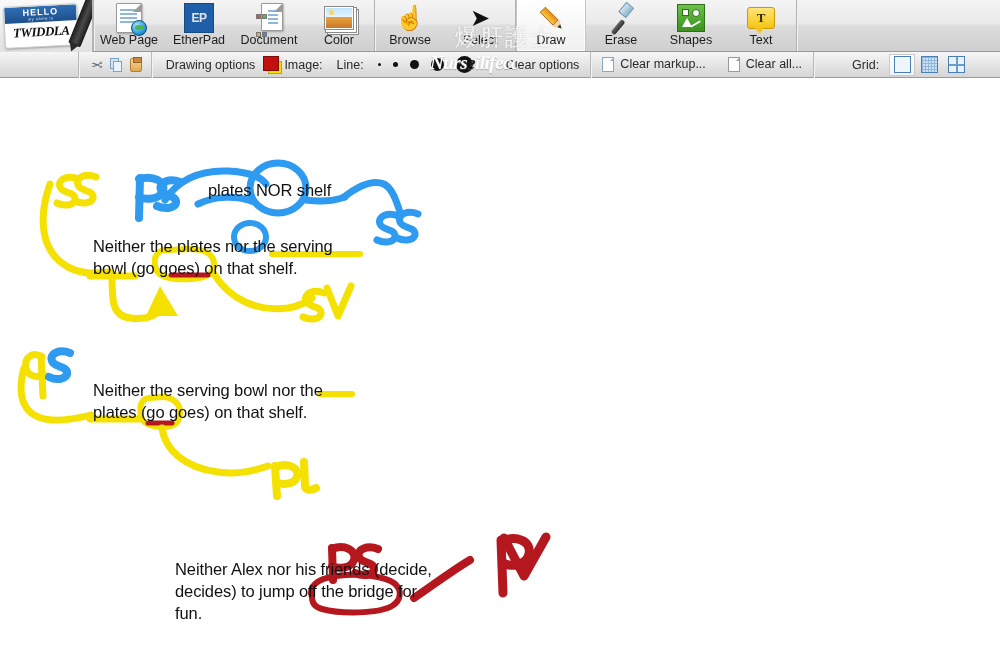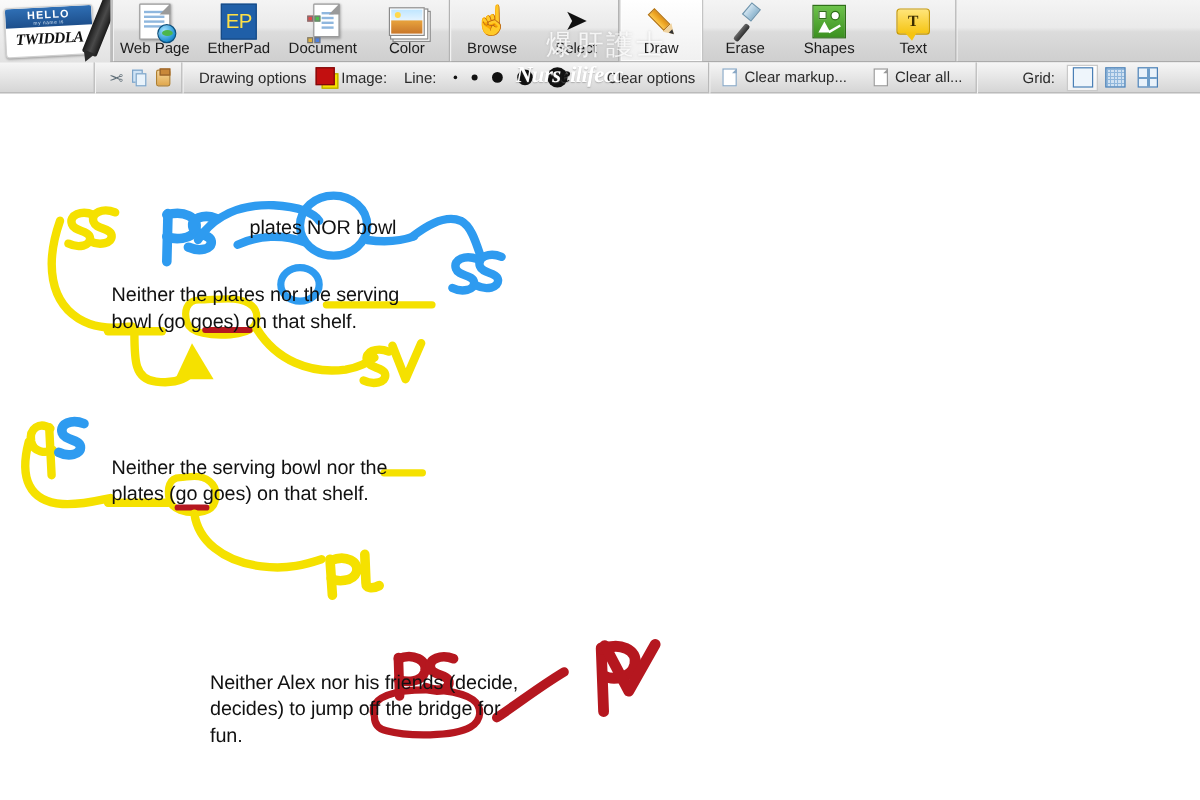--- a/index.html
+++ b/index.html
@@ -122,21 +122,21 @@
     border:1px solid #0c4f7c;
   }
   .globe:before{
     content:""; position:absolute; left:3px; top:4px; width:9px; height:5px;
     background:#4cb64c; border-radius:50%;
   }
 
   .ep-box {
     width:30px; height:30px; background:#1f5fa8; border:1px solid #164a85;
     display:flex;align-items:center;justify-content:center;
-    color:#fde047; font-size:17px; font-weight:normal; letter-spacing:-.5px;
+    color:#e5e5e5; font-size:12px; font-weight:bold; letter-spacing:-.5px;
     font-family:"Liberation Sans",sans-serif;
   }
 
   .doc-ico { position:relative; width:28px; height:30px; }
   .doc-ico .swatches { position:absolute; left:1px; top:3px; }
   .doc-ico .swatches i {
     display:inline-block; width:5px; height:5px; margin:0 1px 1px 0;
     border:1px solid #777;
   }
 
@@ -535,21 +535,21 @@
         <path d="M312,519 C308,509 316,501 336,498 C360,495 384,498 394,505 C402,511 402,522 392,528 C378,536 340,536 322,531 C314,529 312,524 312,519 Z" stroke="#b5171f" stroke-width="6"></path>
 
         <path d="M414,520 C432,508 450,494 470,482" stroke="#b5171f" stroke-width="8"></path>
 
         <path d="M501,462 L503,515" stroke="#b5171f" stroke-width="9"></path>
         <path d="M502,463 C516,457 532,463 529,476 C526,488 510,489 503,485" stroke="#b5171f" stroke-width="9"></path>
         <path d="M504,460 L524,498 L546,459" stroke="#b5171f" stroke-width="9"></path>
       </g>
     </svg>
 
-    <div class="txt" style="left:208px; top:101px;">plates NOR bowl</div>
+    <div class="txt" style="left:208px; top:101px;">plates NOR shelf</div>
     <div class="txt" style="left:93px; top:157px;">Neither the plates nor the serving
 bowl (go  goes) on that shelf.</div>
     <div class="txt" style="left:93px; top:301px;">Neither the serving bowl nor the
 plates (go  goes) on that shelf.</div>
     <div class="txt" style="left:175px; top:480px;">Neither Alex nor his friends (decide,
 decides) to jump off the bridge for
 fun.</div>
 
   </div>
 </div>

